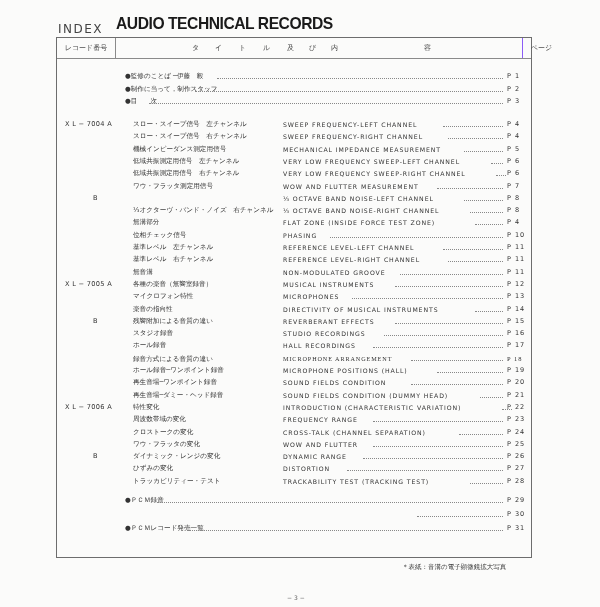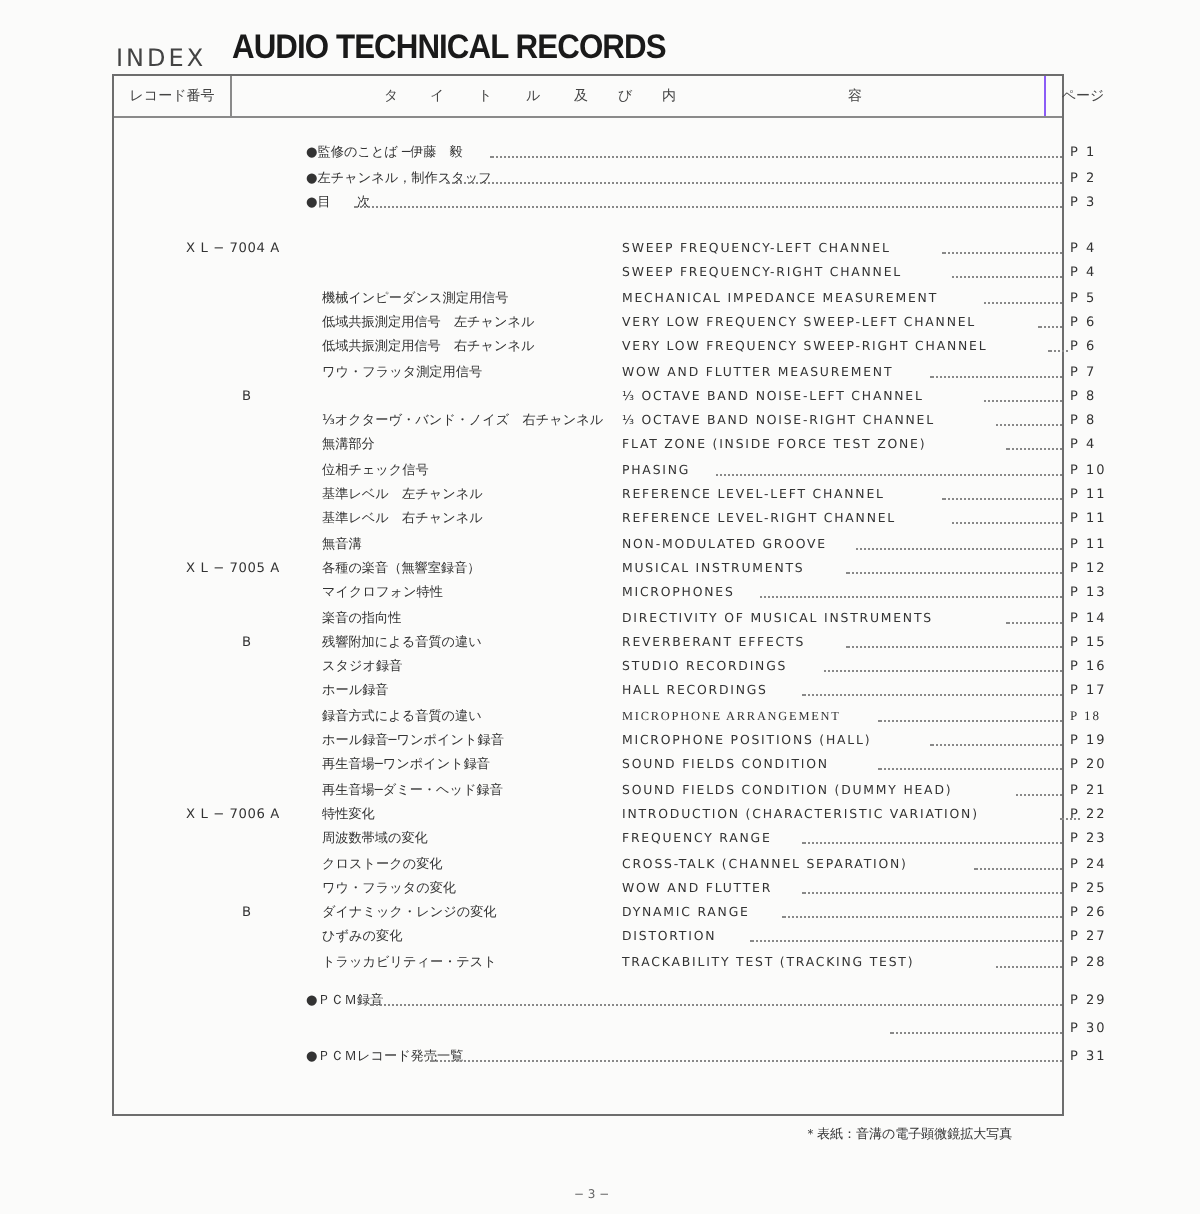--- a/index.html
+++ b/index.html
@@ -8,21 +8,21 @@
   .index-label { position:absolute; left:58px; top:22px; font-size:12px; letter-spacing:1.5px; color:#444; }
   .brand { position:absolute; left:116px; top:14px; font-size:17px; font-weight:bold; letter-spacing:-0.5px; color:#1a1a1a;
            font-family:"Liberation Sans", sans-serif; transform:scaleX(0.92); transform-origin:left; }
   .table { position:absolute; left:56px; top:37px; width:476px; height:521px; border:1.5px solid #6d6d6d; box-sizing:border-box; }
   .thead { position:absolute; left:0; top:0; right:0; height:20px; border-bottom:1px solid #8a8a8a; }
   .th { position:absolute; top:0; height:20px; line-height:20px; font-size:7px; color:#444; text-align:center; }
   .th-rec { left:0; width:58px; border-right:1px solid #8a8a8a; }
   .th-title { left:58px; width:379px; letter-spacing:0; }
   .th-title span { position:absolute; top:0; }
   .th-page { left:437px; width:37px; border-left:1px solid #8b5cf6;margin-left:28px; }
-  .row { position:absolute; left:0; right:0; height:13px; font-size:6.6px; line-height:13px; white-space:nowrap;margin-left:28px; }
+  .row { position:absolute; left:0; right:0; height:13px; font-size:6.6px; line-height:13px; white-space:nowrap; }
   .rec { position:absolute; left:8px; width:60px; color:#333; letter-spacing:0.3px; }
   .rec.side { left:36px; }
   .jp { position:absolute; left:76px; color:#333; }
   .en { position:absolute; left:226px; color:#333; letter-spacing:0.9px; font-size:6.2px; }
   .dots { position:absolute; border-bottom:1px dotted #888; height:8px; }
   .pg { position:absolute; left:450px; color:#333; font-size:6.5px; letter-spacing:1px; }
   .bullet-row .jp { left:68px; }
   .caption { position:absolute; left:402px; top:563px; font-size:6.5px; color:#333; }
   .folio { position:absolute; left:287px; top:594px; font-size:6px; color:#666; }
 </style>
@@ -48,37 +48,39 @@
     <div class="th th-page">ページ</div>
   </div>
 
   <div id="body">
       <div class="row bullet-row" style="top: 32px;">
         <span class="jp">●監修のことば ─伊藤　毅</span>
         <span class="dots" style="left: 160px; width: 286px;"></span>
         <span class="pg">P 1</span>
       </div>
       <div class="row bullet-row" style="top: 44.7px;">
-        <span class="jp">●左チャンネル，制作スタッフ</span>
+        <span class="jp">●制作に当って，制作スタッフ</span>
         <span class="dots" style="left: 138px; width: 308px;"></span>
         <span class="pg">P 2</span>
       </div>
       <div class="row bullet-row" style="top: 57.4px;">
         <span class="jp">●目　　次</span>
         <span class="dots" style="left: 92px; width: 354px;"></span>
         <span class="pg">P 3</span>
       </div>
       <div class="row" style="top: 80px;">
         <span class="rec">X L − 7004 A</span>
+        <span class="jp">スロー・スイープ信号　左チャンネル</span>
         <span class="en">SWEEP FREQUENCY-LEFT CHANNEL</span>
         <span class="dots" style="left: 385.8px; width: 60.2px;"></span>
         <span class="pg">P 4</span>
       </div>
       <div class="row" style="top: 92.3px;">
         <span class="rec"></span>
+        <span class="jp">スロー・スイープ信号　右チャンネル</span>
         <span class="en">SWEEP FREQUENCY-RIGHT CHANNEL</span>
         <span class="dots" style="left: 391.15px; width: 54.85px;"></span>
         <span class="pg">P 4</span>
       </div>
       <div class="row" style="top: 104.6px;">
         <span class="rec"></span>
         <span class="jp">機械インピーダンス測定用信号</span>
         <span class="en">MECHANICAL IMPEDANCE MEASUREMENT</span>
         <span class="dots" style="left: 407.2px; width: 38.8px;"></span>
         <span class="pg">P 5</span>

